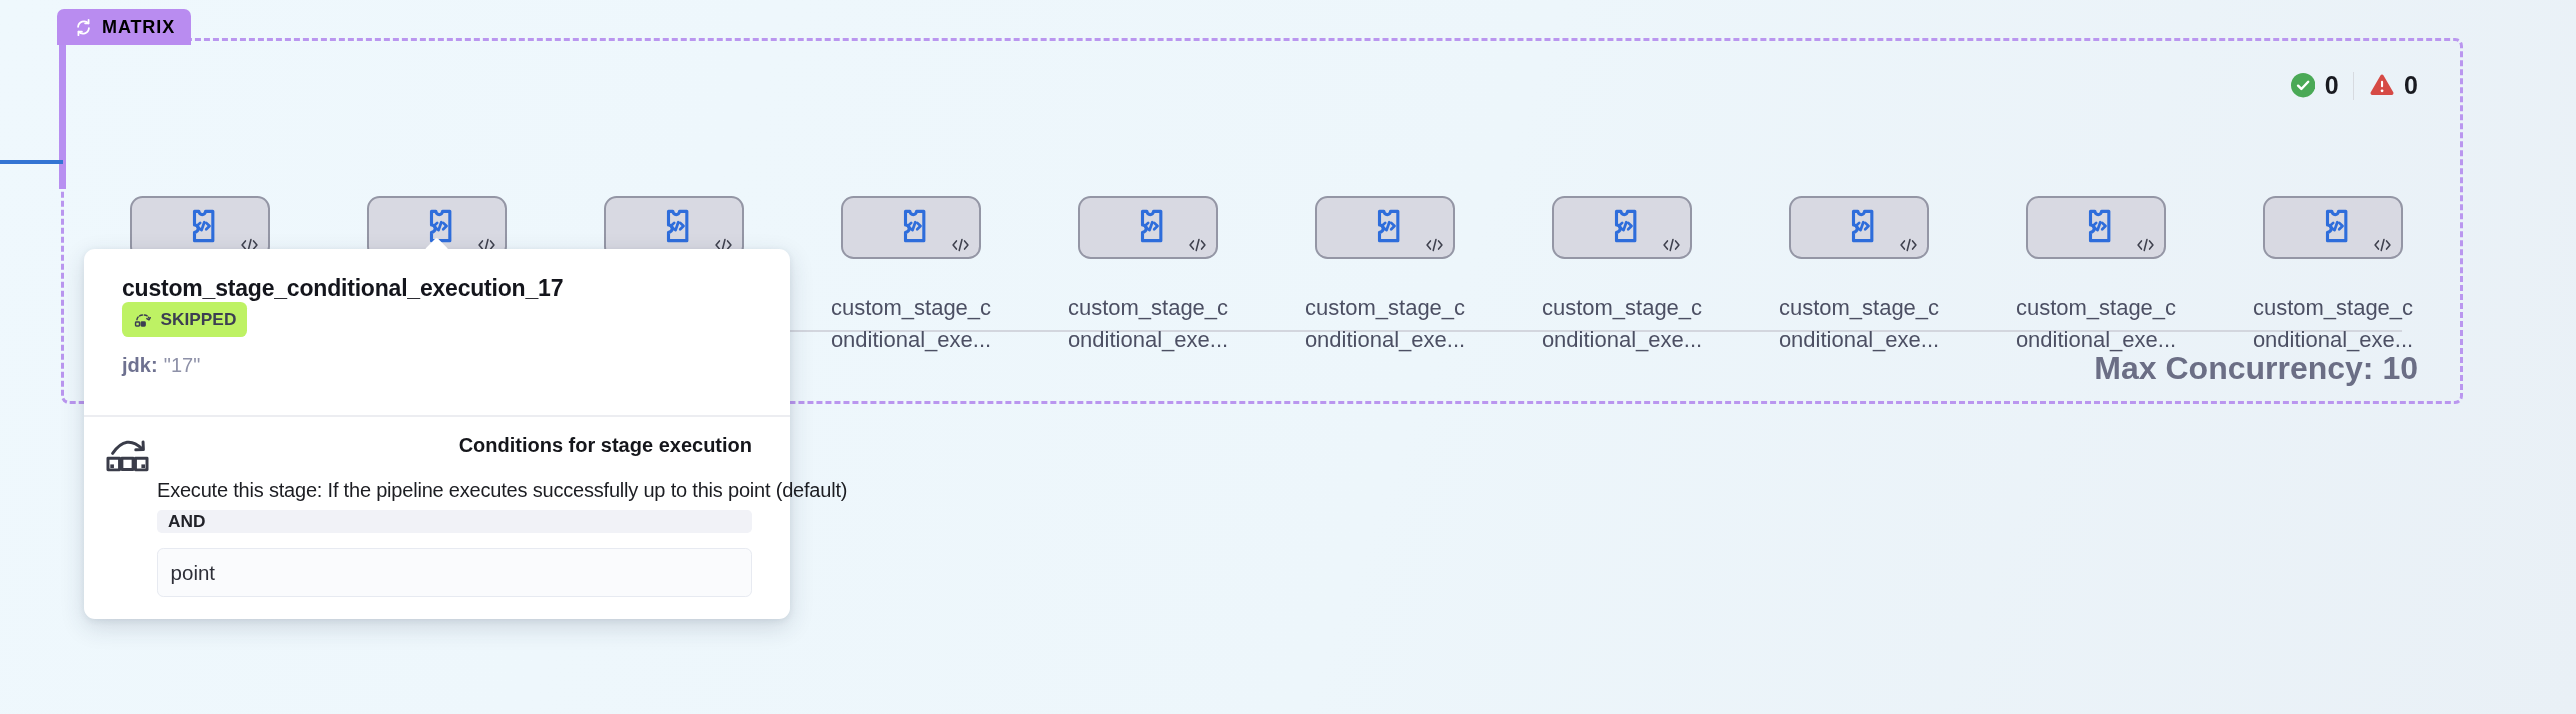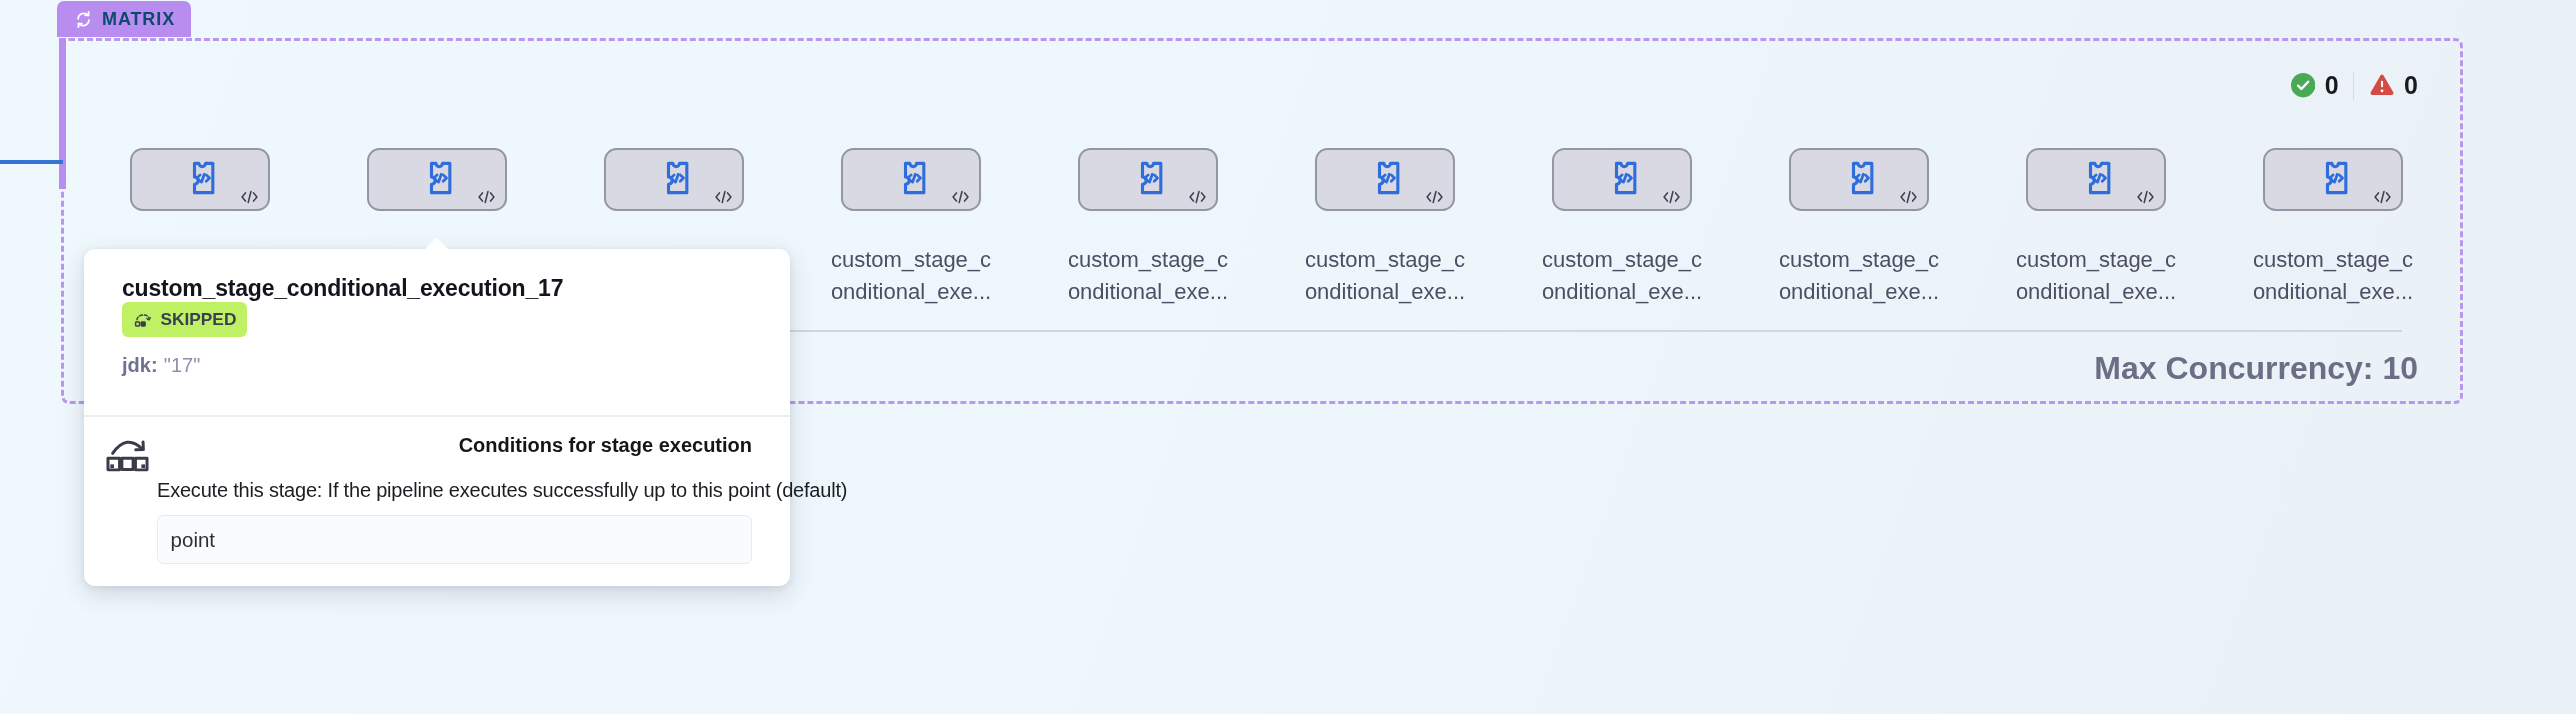--- a/index.html
+++ b/index.html
@@ -4,34 +4,34 @@
 <style>
   html,body{margin:0;padding:0;}
   body{width:2576px;height:714px;overflow:hidden;font-family:"Liberation Sans",sans-serif;}
   .page{position:relative;width:2576px;height:714px;background:linear-gradient(110deg,#eff8fd 0%,#edf6fb 55%,#e9f0f6 100%);}
 
   
   .connector{position:absolute;left:0;top:160px;width:63px;height:4px;background:#3474d3;z-index:3;}
   .matrix-box{position:absolute;left:61px;top:38px;width:2402px;height:366px;border:3.2px dashed #ba96ef;border-radius:8px;box-sizing:border-box;z-index:1;}
   .accent-seg{position:absolute;left:59px;top:38px;width:7px;height:151px;background:#b88ff1;z-index:2;}
 
-  .matrix-badge{position:absolute;left:57px;top:1px;height:36px;padding:0 16px;background:#b98cf0;border-radius:7px 7px 0 0;display:flex;align-items:center;gap:8px;z-index:4;color:#0c4a6e;font-size:18px;font-weight:700;letter-spacing:0.9px;}
+  .matrix-badge{position:absolute;left:57px;top:9px;height:36px;padding:0 16px;background:#b98cf0;border-radius:7px 7px 0 0;display:flex;align-items:center;gap:8px;z-index:4;color:#000000;font-size:18px;font-weight:700;letter-spacing:0.9px;}
 
   .matrix-header{position:absolute;left:114px;top:68px;height:35px;display:flex;align-items:center;gap:12.6px;z-index:2;}
   .collapse-button{border:none;background:transparent;padding:4.7px 0;cursor:pointer;display:flex;align-items:center;}
   .collapse-dash{display:block;width:27px;height:5.5px;border-radius:3.2px;background:#3069d0;}
   .matrix-title{font-size:24.4px;color:#555871;font-weight:500;letter-spacing:-0.2px;}
 
   .counts{position:absolute;top:68px;right:158px;height:35px;display:flex;align-items:center;gap:9.5px;z-index:2;}
   .cnt{font-size:25px;font-weight:700;color:#191a20;}
   .vsep{width:1.6px;height:28px;background:#d7dae0;margin:0 4.7px;}
 
   
   .stages{position:absolute;left:130px;top:148px;display:flex;gap:97px;z-index:10;}
-  .stage{position:relative;width:140px;flex:none;}
+  .stage{position:relative;width:140px;flex:none;margin-top:48px;}
   .card{width:140px;height:63px;background:#d8d9e2;border:2.4px solid #9496a5;border-radius:12.6px;box-sizing:border-box;position:relative;display:flex;align-items:center;justify-content:center;cursor:pointer;}
   .picon{width:44px;height:44px;margin-top:-3.2px;}
   .cicon{position:absolute;right:8.7px;bottom:4.7px;width:19px;height:14px;}
   .slabel{position:absolute;top:96px;left:50%;transform:translateX(-50%);width:244px;text-align:center;font-size:22px;line-height:32px;color:#4c4f63;font-weight:500;}
 
   .grid-divider{position:absolute;left:88px;top:330px;width:2314px;height:1.6px;background:#d3d6de;z-index:2;}
   .maxc{position:absolute;top:350px;right:158px;font-size:32px;font-weight:700;color:#6b6e85;z-index:2;}
 
   
   .tooltip{position:absolute;left:84px;top:249px;width:706px;z-index:50;background:#ffffff;border-radius:11px;box-shadow:0 8px 24px rgba(35,48,77,.16),0 1.6px 6.3px rgba(35,48,77,.08);padding:25px 38px 22px;box-sizing:border-box;}
@@ -334,20 +334,23 @@
         <rect x="1.2" y="16.5" width="7" height="7"></rect>
         <rect x="9.6" y="16.5" width="6.8" height="6.8"></rect>
         <rect x="17.8" y="16.5" width="7" height="7"></rect>
         <rect x="2.6" y="20.2" width="2.2" height="2.2" fill="#3a3c49" stroke="none"></rect>
         <rect x="21.4" y="20.2" width="2.2" height="2.2" fill="#3a3c49" stroke="none"></rect>
         <path d="M4 13.5Q12.5 1.5 21.8 10.8"></path>
         <path d="M22.4 6.6l.2 4.6-4.6.2"></path>
       </svg>
       <div class="cond-head">Conditions for stage execution</div>
       <div class="cond-desc">Execute this stage: If the pipeline executes successfully up to this point (default)</div>
+      <div class="op-box">
+        <span>AND</span>
+      </div>
       <div class="expr-box">
         <span>point</span>
       </div>
     </div>
   </div>
 
 </div>
 
 
 </body></html>

